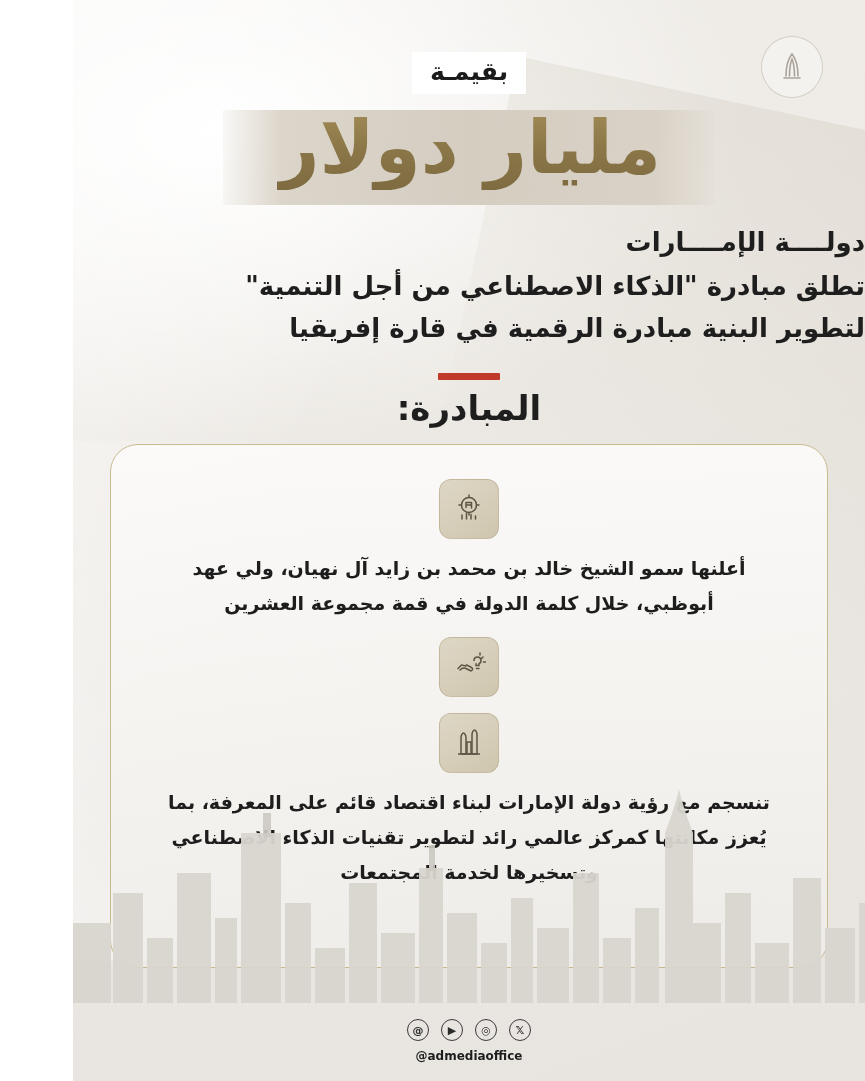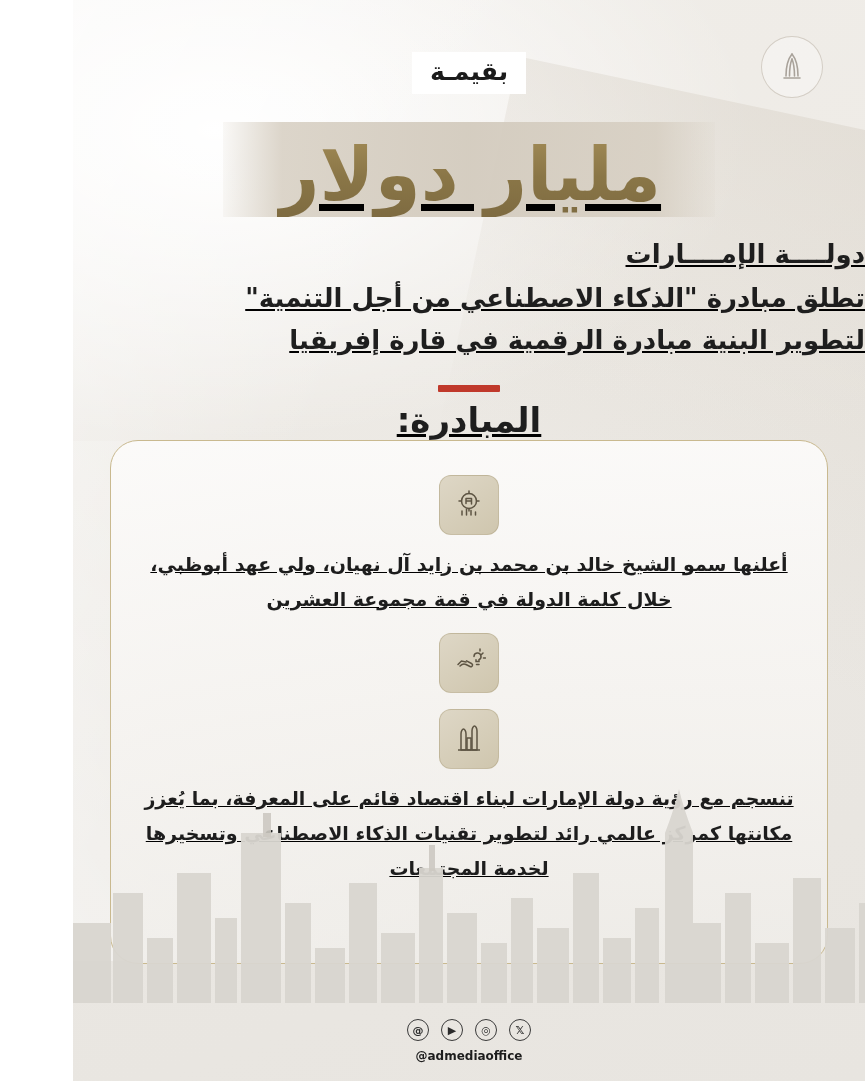--- a/index.html
+++ b/index.html
@@ -10,21 +10,20 @@
     overflow: hidden;
   }
   .poster {
     position: relative;
     width: 792px; height: 1081px;
     background:
       radial-gradient(ellipse 900px 520px at 18% 12%, #ffffff 0%, rgba(255,255,255,0) 60%),
       radial-gradient(ellipse 700px 600px at 88% 6%, #efece7 0%, rgba(239,236,231,0) 62%),
       linear-gradient(160deg, #f3f1ee 0%, #edeae5 35%, #eae7e2 62%, #e8e5e0 100%);
     overflow: hidden;
-    text-decoration: underline;
   }
   
   .streak {
     position: absolute; pointer-events: none;
   }
   .streak-a {
     top: -120px; left: -180px; width: 760px; height: 1000px;
     background: linear-gradient(125deg, rgba(255,255,255,0.85) 0%, rgba(255,255,255,0) 55%);
     transform: rotate(-8deg);
   }
@@ -53,24 +52,24 @@
   .kicker {
     display: inline-block;
     background: #ffffff;
     color: #1b1b1b;
     font-size: 25px; font-weight: bold;
     letter-spacing: 1px;
     padding: 6px 18px 8px;
     line-height: 1.1;
   }
   .big-band {
-    margin: 28px auto 0;
+    margin: 16px auto 0;
     width: 492px; height: 95px;
     background: linear-gradient(90deg, rgba(219,212,200,0.15) 0%, rgba(214,206,193,0.85) 12%, rgba(211,203,190,0.95) 50%, rgba(214,206,193,0.85) 88%, rgba(219,212,200,0.15) 100%);
-    display: flex; align-items: flex-end; justify-content: center;
+    display: flex; align-items: flex-start; justify-content: center;
   }
   .big-text {
     font-size: 74px; font-weight: bold; line-height: 1;
     color: #8d7a4e;
     background: linear-gradient(180deg, #a08a55 0%, #8a7647 50%, #7e6b41 100%);
     -webkit-background-clip: text; background-clip: text;
     -webkit-text-fill-color: transparent;
     letter-spacing: 0px;
     padding-bottom: 6px;
   }
@@ -87,26 +86,26 @@
   }
 
   .section-title {
     text-align: center; font-size: 34px; font-weight: bold;
     color: #1e1e1e; margin-top: 8px;
   }
 
   
   .card {
     position: relative;
-    margin: 0 auto 0;
+    margin: 16px auto 0;
     width: 718px; height: 524px;
     background: linear-gradient(180deg, rgba(252,251,250,0.92) 0%, rgba(246,244,241,0.85) 55%, rgba(240,238,234,0.72) 100%);
     border: 1px solid #c9b98f;
     border-radius: 28px;
-    padding: 34px 30px 20px;
+    padding: 34px 54px 20px;
   }
   .item { text-align: center; }
   .item + .item { margin-top: 16px; }
   .badge {
     width: 60px; height: 60px; margin: 0 auto 12px;
     border-radius: 12px;
     background: linear-gradient(145deg, #ded7c6 0%, #cfc6ae 100%);
     display: flex; align-items: center; justify-content: center;
     border: 1px solid rgba(160,145,110,0.35);
   }

